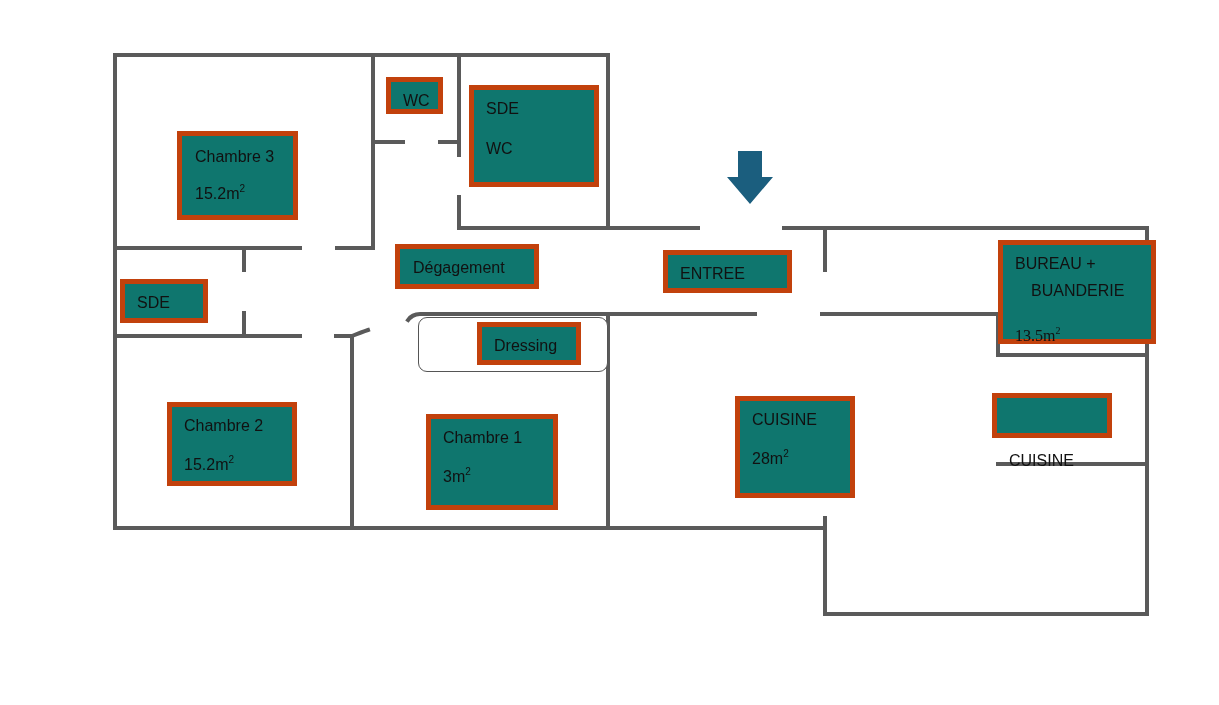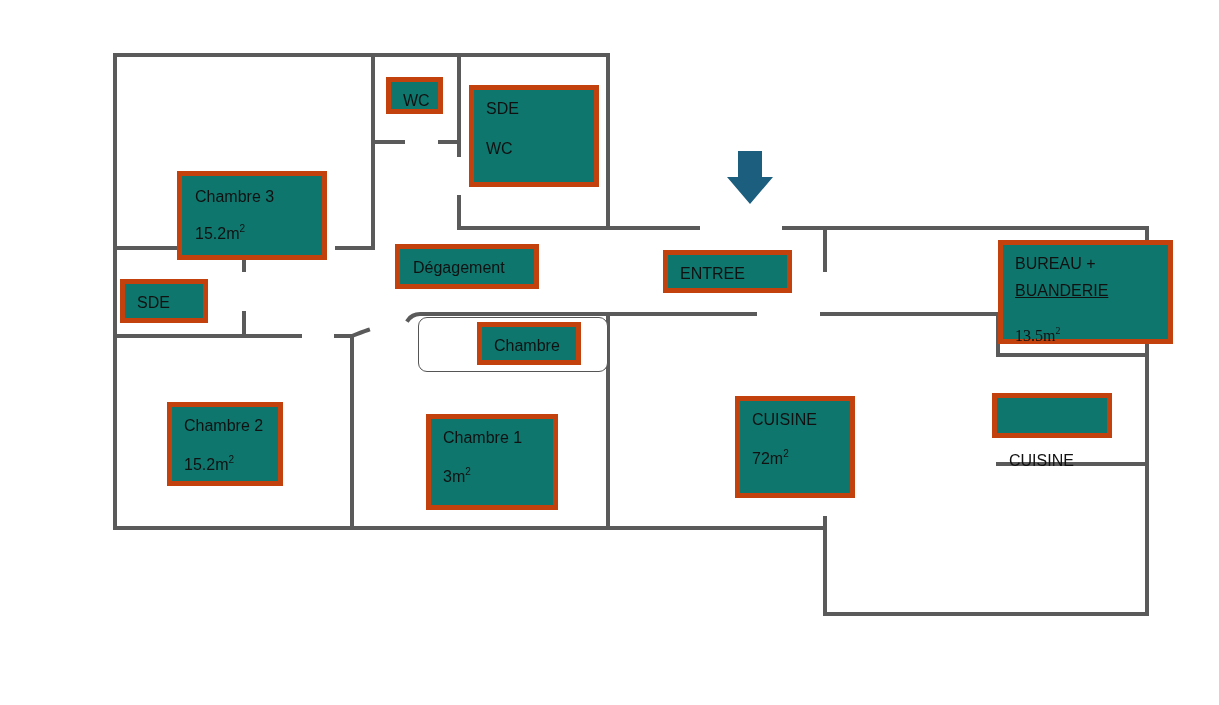--- a/index.html
+++ b/index.html
@@ -56,21 +56,21 @@
     <polyline class="wall" points="825,518 825,614 1147,614" style="stroke: rgb(90, 90, 90);"></polyline>
   </g>
 
   <rect x="700" y="222" width="82" height="12" fill="#fff"></rect>
 </svg>
 
 <svg class="arrow" style="left:725px;top:151px;" width="50" height="54" viewBox="0 0 50 54">
   <polygon points="13,0 37,0 37,26 48,26 25,53 2,26 13,26" fill="#1b5e7e"></polygon>
 </svg>
 
-<div class="label-box" style="left:177px;top:131px;width:150px;height:89px;margin-top:40px;">
+<div class="label-box" style="left:177px;top:131px;width:121px;height:89px;">
   <span class="t" style="left:13px;top:13px;">Chambre 3</span>
   <span class="t" style="left:13px;top:50px;"><span>15.2m</span><sup>2</sup></span>
 </div>
 
 <div class="label-box" style="left:386px;top:77px;width:57px;height:37px;">
   <span class="t" style="left:12px;top:11px;">WC</span>
 </div>
 
 <div class="label-box" style="left:469px;top:85px;width:130px;height:102px;">
   <span class="t" style="left:12px;top:11px;">SDE</span>
@@ -82,41 +82,41 @@
 </div>
 
 <div class="label-box" style="left:395px;top:244px;width:144px;height:45px;">
   <span class="t" style="left:13px;top:11px;">Dégagement</span>
 </div>
 
 <div class="label-box" style="left:663px;top:250px;width:129px;height:43px;">
   <span class="t" style="left:12px;top:11px;">ENTREE</span>
 </div>
 
-<div class="label-box" style="left:998px;top:240px;width:175px;height:104px;">
+<div class="label-box" style="left:998px;top:240px;width:158px;height:104px;">
   <span class="t" style="left:12px;top:11px;">BUREAU +</span>
-  <span class="t" style="left:12px;top:38px;text-decoration:underline;">BUANDERIE</span>
+  <span class="t" style="left:28px;top:38px;">BUANDERIE</span>
   <span class="t" style="left:12px;top:83px;font-family:Liberation Serif, serif;"><span>13.5m</span><sup>2</sup></span>
 </div>
 
 <div class="dressing-frame" style="left:418px;top:317px;width:190px;height:55px;"></div>
 <div class="label-box" style="left:477px;top:322px;width:104px;height:43px;">
-  <span class="t" style="left:12px;top:11px;">Chambre</span>
+  <span class="t" style="left:12px;top:11px;">Dressing</span>
 </div>
 
-<div class="label-box" style="left:167px;top:402px;width:116px;height:84px;padding-left:45px;">
+<div class="label-box" style="left:167px;top:402px;width:130px;height:84px;padding-left:45px;">
   <span class="t" style="left:12px;top:11px;">Chambre 2</span>
   <span class="t" style="left:12px;top:50px;"><span>15.2m</span><sup>2</sup></span>
 </div>
 
 <div class="label-box" style="left:426px;top:414px;width:132px;height:96px;">
   <span class="t" style="left:12px;top:11px;">Chambre 1</span>
   <span class="t" style="left:12px;top:50px;"><span>3m</span><sup>2</sup></span>
 </div>
 
 <div class="label-box" style="left:735px;top:396px;width:120px;height:102px;">
   <span class="t" style="left:12px;top:11px;">CUISINE</span>
-  <span class="t" style="left:12px;top:50px;"><span>72m</span><sup>2</sup></span>
+  <span class="t" style="left:12px;top:50px;"><span>28m</span><sup>2</sup></span>
 </div>
 
 <div class="label-box" style="left:992px;top:393px;width:120px;height:45px;">
   <span class="t" style="left:12px;top:11px;margin-top:44px;">CUISINE</span>
 </div>
 
 </body></html>

